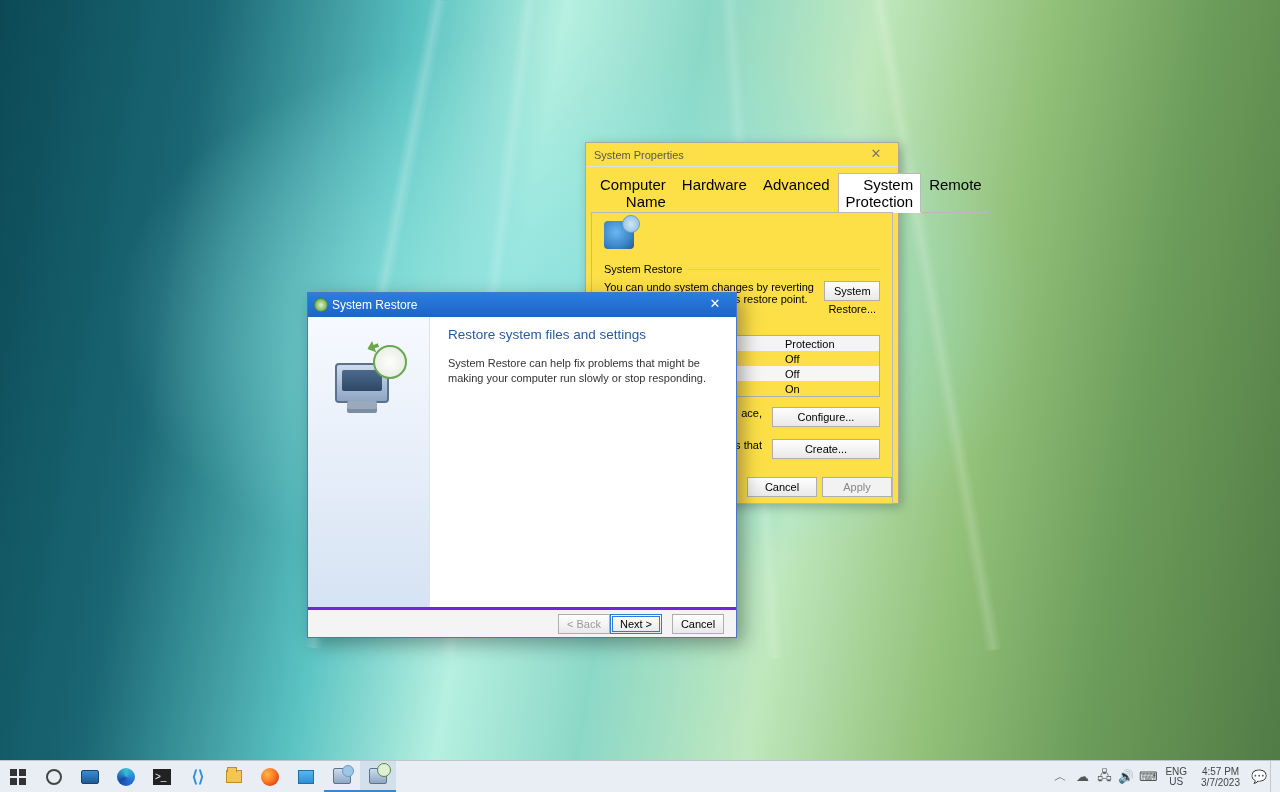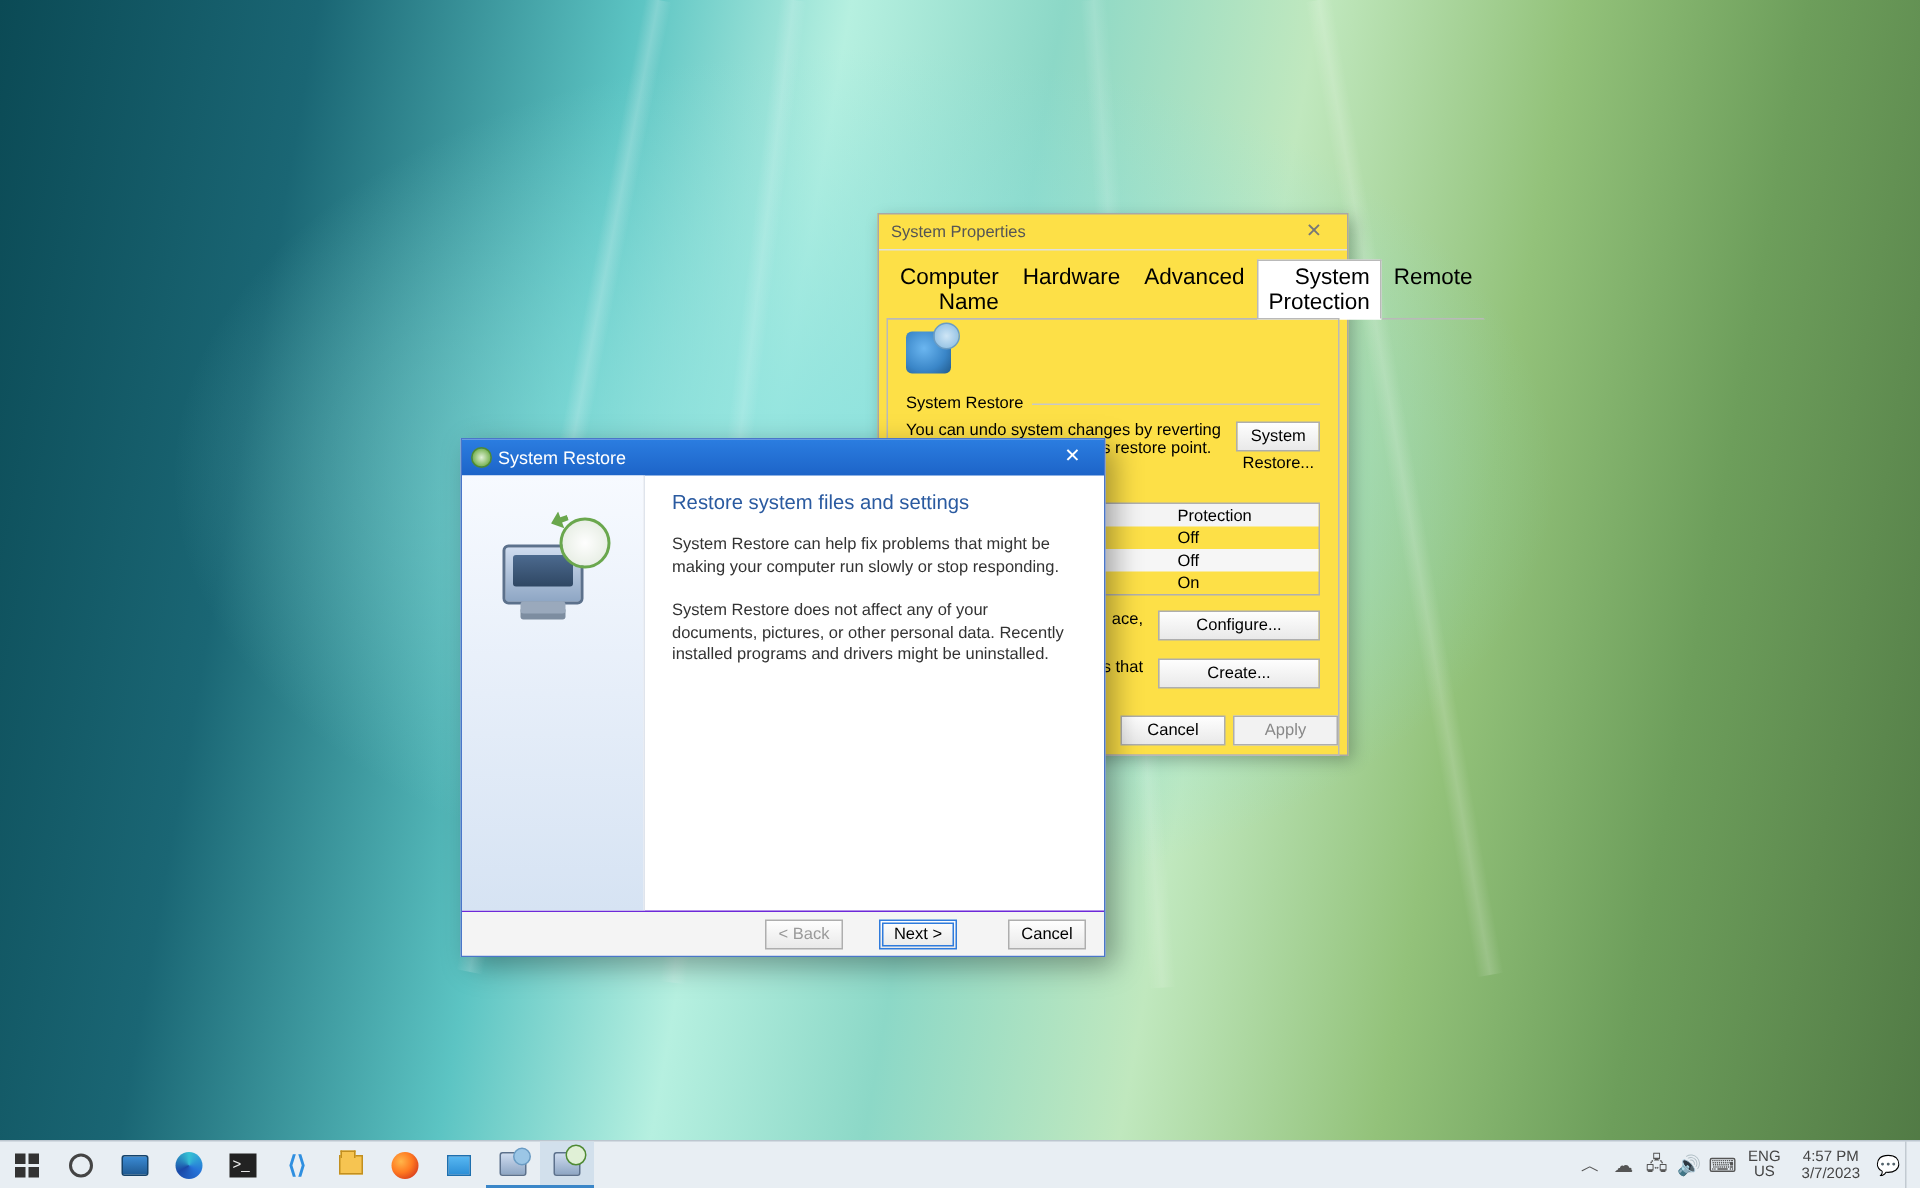--- a/index.html
+++ b/index.html
@@ -62,21 +62,21 @@
 .sr-bigicon .monitor { position:absolute; left:6px; top:22px; width:54px; height:40px; background:linear-gradient(#cfdcef,#8ea6c4); border:2px solid #5c718c; border-radius:4px; }
 .sr-bigicon .monitor:after { content:""; position:absolute; left:5px; top:5px; right:5px; bottom:10px; background:linear-gradient(#4c6a8f,#2f4763); border-radius:2px; }
 .sr-bigicon .stand { position:absolute; left:18px; top:60px; width:30px; height:8px; background:#9aa9bc; border-radius:2px; box-shadow:0 4px 0 0 #7d8da0; }
 .sr-bigicon .clock { position:absolute; left:44px; top:4px; width:34px; height:34px; border-radius:50%; background:radial-gradient(circle,#fefefe 0%,#e9efe6 70%); border:2px solid #6aa74d; }
 .sr-bigicon .arrow { position:absolute; left:38px; top:0px; width:12px; height:12px; background:#6aa74d; clip-path:polygon(0 50%,60% 0,60% 35%,100% 35%,100% 65%,60% 65%,60% 100%); transform:rotate(-20deg); }
 .sr-smallicon { width:14px; height:14px; display:inline-block; vertical-align:middle; margin-right:4px; border-radius:50%; background:radial-gradient(circle,#e0f0d6 0%,#7ab455 70%); border:1px solid #4f8a33; }
 
 .win-sr .rightpane { flex:1; padding:10px 18px 10px 18px; }
 .win-sr h1 { font-size:13.5px; font-weight:400; color:#2a5aa0; }
 .win-sr p { font-size:11px; color:#333; margin-top:14px; line-height:1.35; }
-.win-sr .footer { height:30px; border-top:1px solid #6d28d9; display:flex; align-items:center; justify-content:flex-end; gap:24px; padding-right:12px; background:#f4f4f4; }
+.win-sr .footer { height:30px; border-top:3px solid #6d28d9; display:flex; align-items:center; justify-content:flex-end; gap:0; padding-right:12px; background:#f4f4f4; }
 .wz-btn { width:52px; height:20px; border:1px solid #aeaeae; background:linear-gradient(#fefefe,#e9e9e9); font-size:11px; text-align:center; line-height:18px; cursor:default; }
 .wz-btn.primary { border:1px solid #2f7bdc; outline:1px solid #2f7bdc; outline-offset:-3px; }
 .wz-btn.disabled { color:#9a9a9a; }
 
 
 .taskbar { position:absolute; left:0; right:0; bottom:0; height:32px; background:#e8eef3; border-top:1px solid #bcc6cf; display:flex; align-items:stretch; font-size:11px; color:#222; }
 .taskbar .tbtn { width:36px; display:flex; align-items:center; justify-content:center; }
 .taskbar .tbtn.active { background:#d2e0ec; border-bottom:2px solid #3a86c8; }
 .taskbar .tbtn.active2 { border-bottom:2px solid #3a86c8; }
 .taskbar-spacer { flex:1; }
@@ -193,21 +193,20 @@
       <div class="sr-bigicon">
         <div class="monitor"></div>
           <div class="stand"></div>
           <div class="clock"></div>
           <div class="arrow"></div>
       </div>
     </div>
     <div class="rightpane">
       <h1>Restore system files and settings</h1>
       <p>System Restore can help fix problems that might be making your computer run slowly or stop responding.</p>
-      <p>System Restore does not affect any of your documents, pictures, or other personal data. Recently installed programs and drivers might be uninstalled.</p>
     </div>
   </div>
   <div class="footer">
     <div class="wz-btn disabled">&lt; Back</div>
     <div class="wz-btn primary">Next &gt;</div>
     <div class="wz-btn" style="margin-left:10px">Cancel</div>
   </div>
 </div>
 
 <div class="taskbar">

